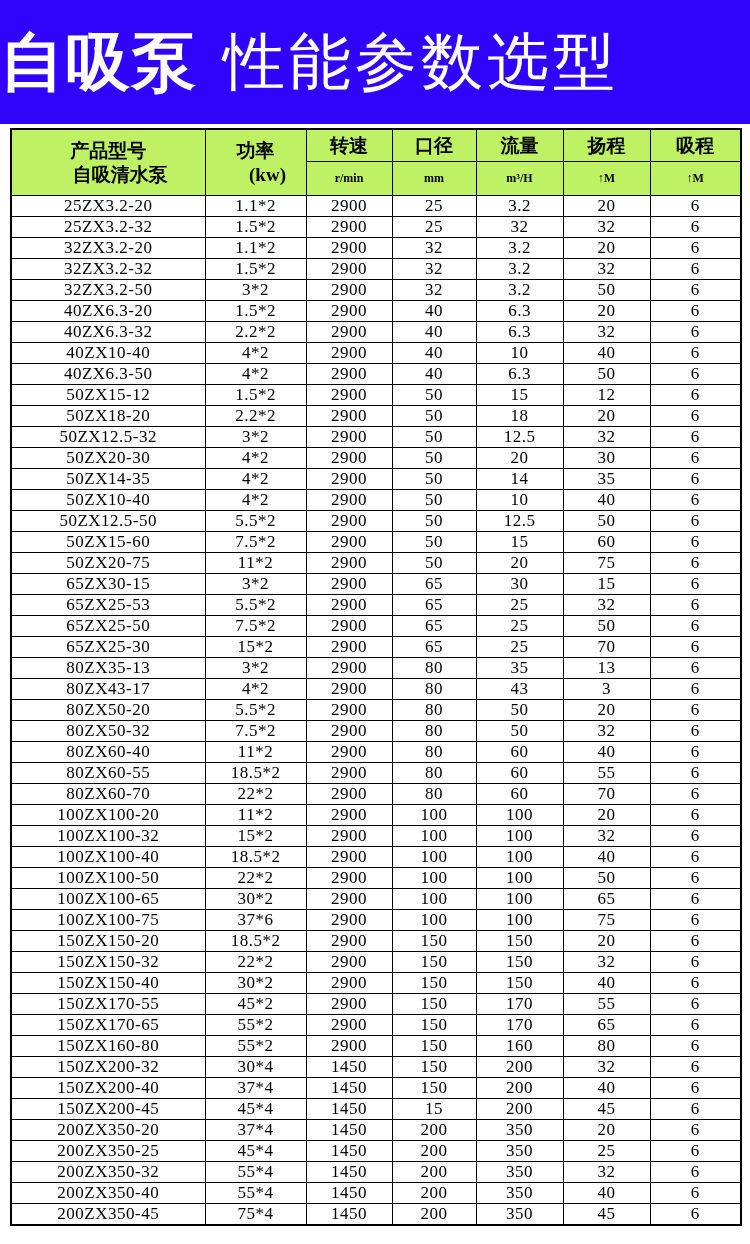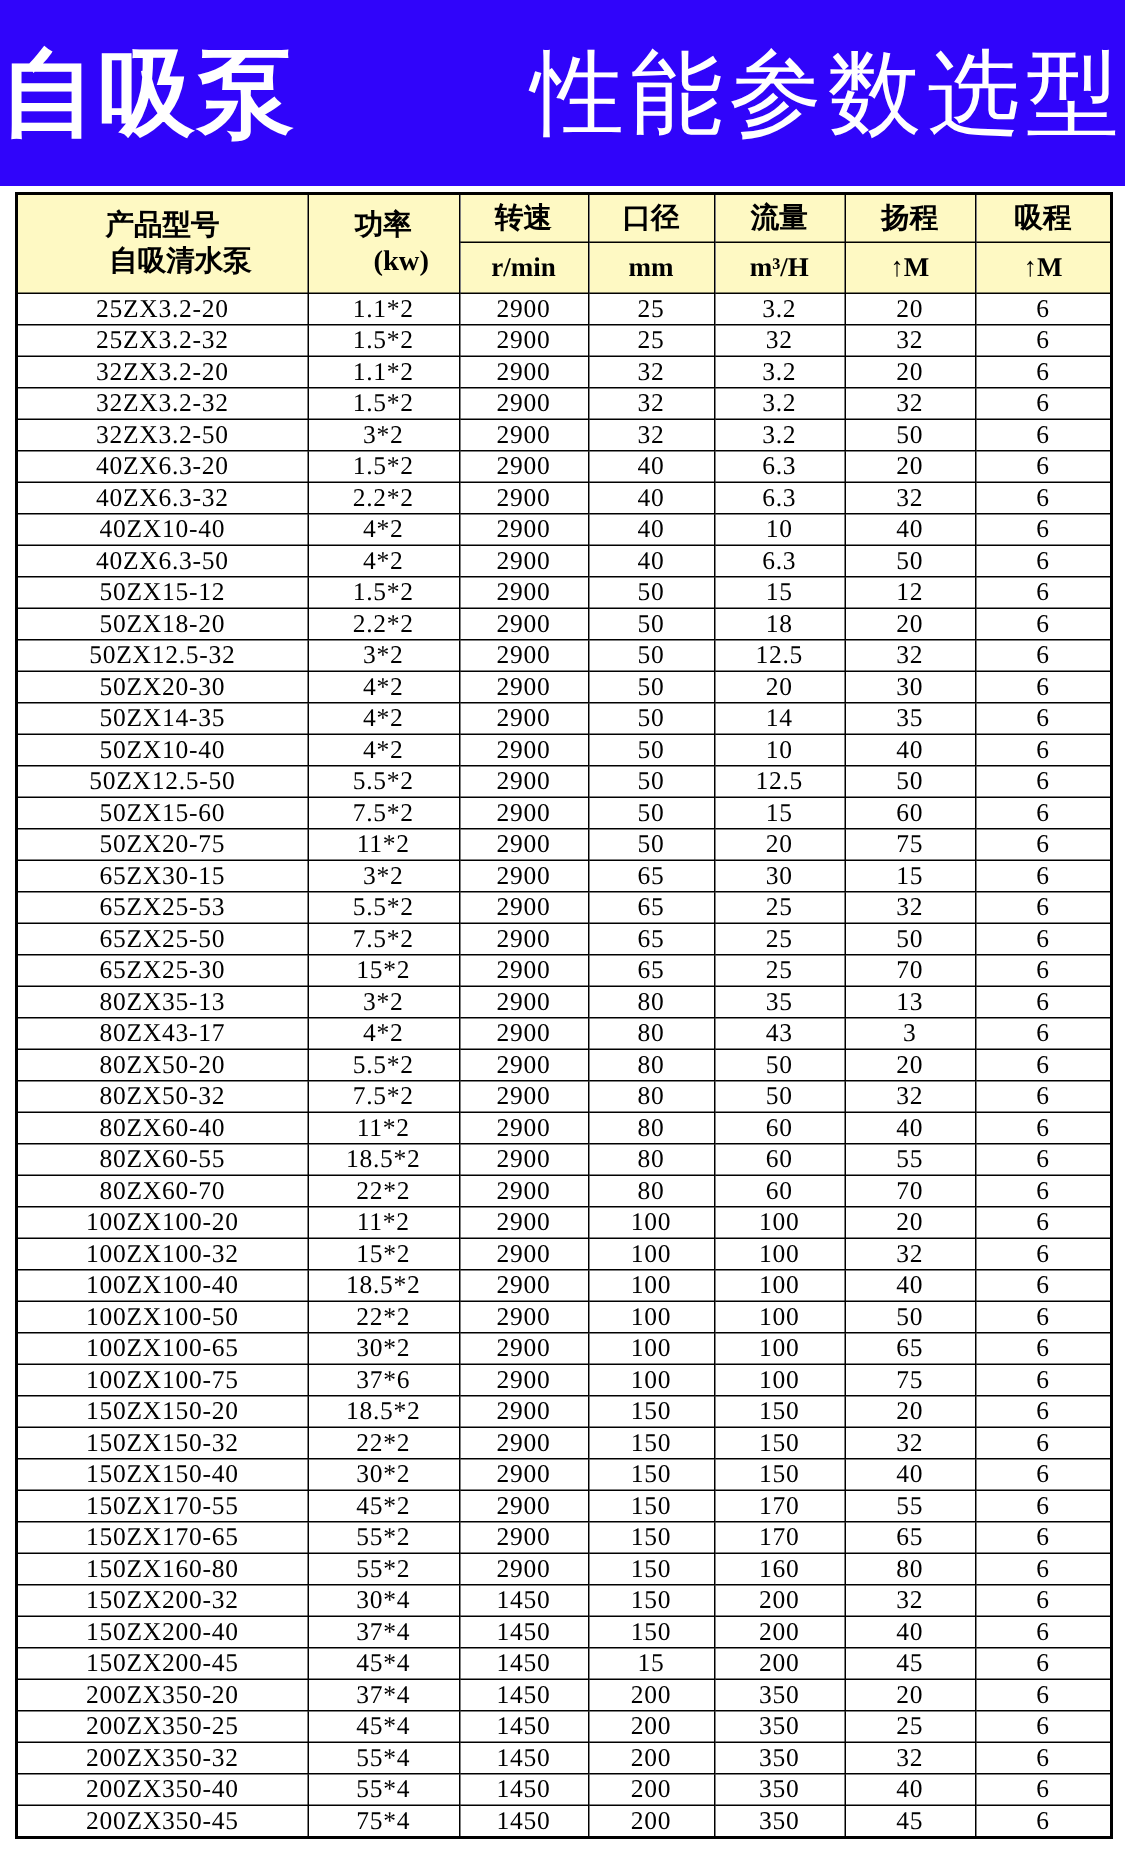--- a/index.html
+++ b/index.html
@@ -3,46 +3,46 @@
 <meta charset="utf-8">
 <style>
   html,body{margin:0;padding:0;}
   body{
     width:750px;height:1244px;background:#ffffff;overflow:hidden;
     font-family:"Liberation Serif","DejaVu Serif",serif;
     -webkit-font-smoothing:antialiased;
   }
   .banner{
     width:750px;height:124px;background:#3004fa;
-    display:flex;align-items:center;justify-content:space-between;
+    display:flex;align-items:center;justify-content:flex-start;
     white-space:nowrap;
   }
   .banner .t-bold{
     color:#ffffff;font-family:"Liberation Sans","DejaVu Sans",sans-serif;
     font-weight:900;font-size:64px;letter-spacing:2px;
   }
   .banner .t-reg{
     color:#ffffff;font-family:"Liberation Serif","DejaVu Serif",serif;
     font-weight:400;font-size:62px;letter-spacing:4px;margin-left:25px;
   }
   table.spec{
     border-collapse:collapse;table-layout:fixed;
     margin:4px 0 0 10px;width:730px;
     border:2px solid #000000;
   }
   .spec th,.spec td{
     border:1px solid #000000;text-align:center;vertical-align:middle;
     padding:0;overflow:hidden;color:#000000;
   }
   .spec thead th{
-    background:#fef9c3;
+    background:#bef264;
     font-weight:700;font-size:19px;line-height:1.25;
   }
   .spec thead tr.hr1 th{height:31px;}
-  .spec thead tr.hr2 th{height:33px;font-size:18px;}
+  .spec thead tr.hr2 th{height:33px;font-size:12px;}
   .spec thead th.span2{height:64px;}
   .spec thead th .l1{display:block;}
   .spec thead th .l2{display:block;padding-left:24px;}
   .spec tbody td{
     height:20px;font-size:17px;line-height:20px;
     font-family:"Liberation Serif","DejaVu Serif",serif;
     letter-spacing:0.5px;background:#ffffff;
   }
 </style>
 </head>

